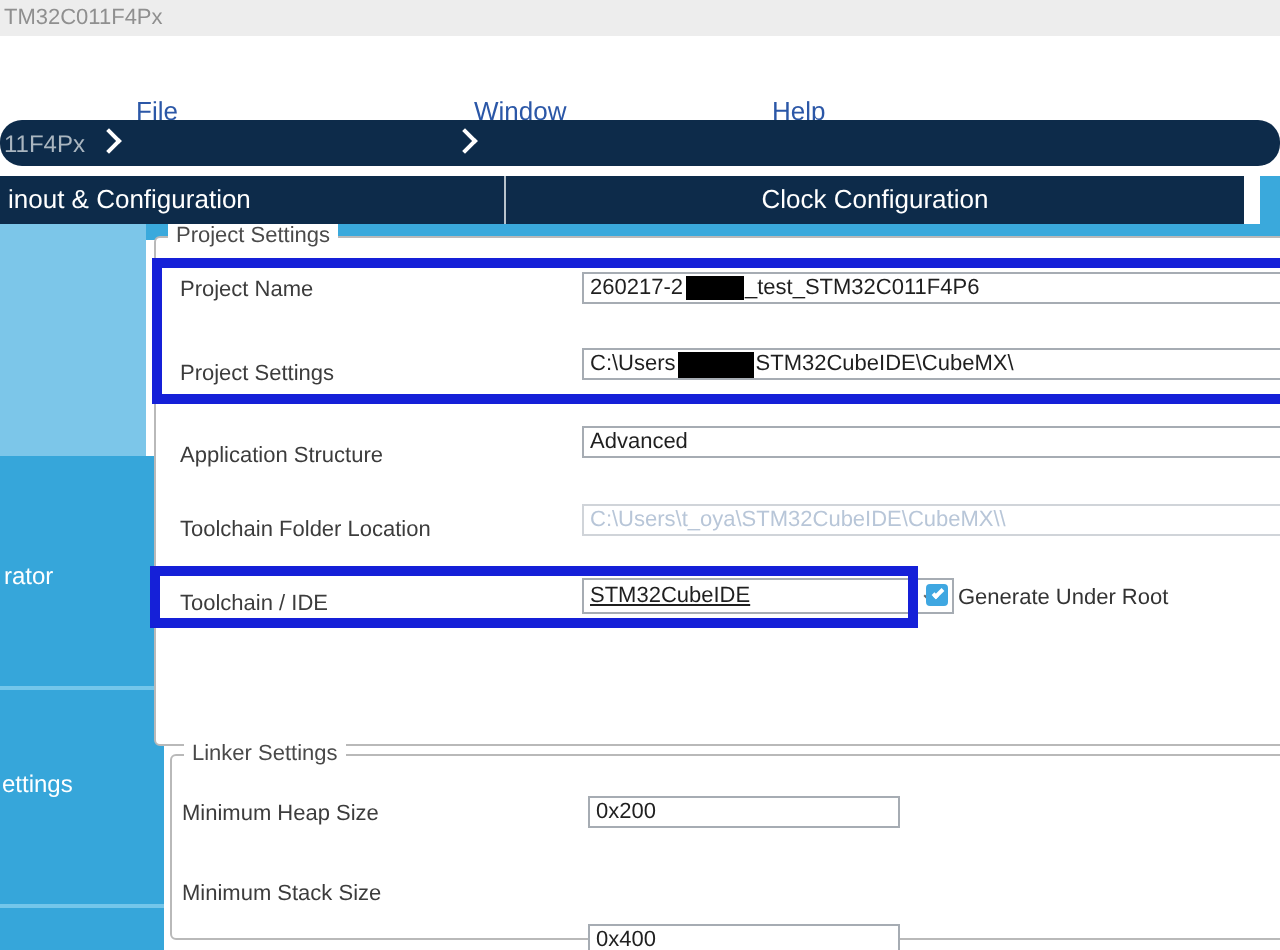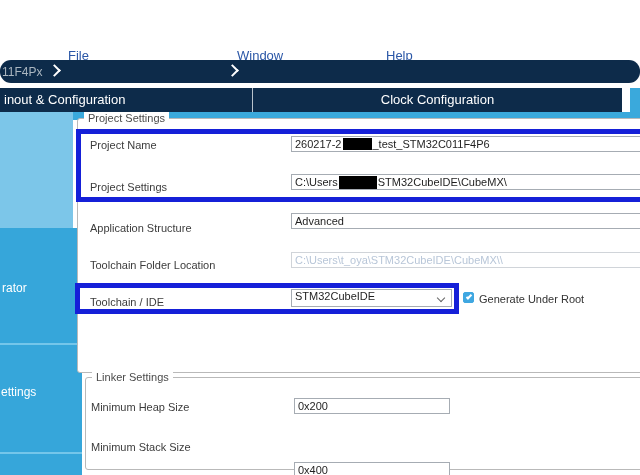--- a/index.html
+++ b/index.html
@@ -63,23 +63,23 @@
     display:flex; align-items:center; padding-left:3px;
     font-size:11px; color:#1f1f1f; white-space:pre; overflow:hidden;
   }
   .textbox-long { left:291px; width:360px; }
   .disabled-box { border-color:#d0d4d9; color:#b8c6d8; }
   .redacted { display:inline-block; background:#000000; }
   .redact-name { width:29px; height:12px; margin:0 1px; }
   .redact-loc  { width:38px; height:13px; margin:0 1px; }
 
   
-  .combo { left:291px; top:289px; width:161px; height:18px; border:1px solid #a6acb3;
-           background:#ffffff; display:flex; align-items:flex-start; padding-left:3px;
-           font-size:11px; color:#1f1f1f; }
+  .combo { left:291px; top:289px; width:186px; height:18px; border:1px solid #a6acb3;
+           background:#ffffff; display:flex; align-items:center; padding-left:3px;
+           font-size:11px; color:#1f1f1f;text-decoration:underline; }
   .combo-chev { position:absolute; right:7px; top:5px; width:6px; height:6px;
                 border-left:1px solid #666; border-bottom:1px solid #666;
                 transform:rotate(-45deg); }
 
   
   .checkbox { left:463px; top:292px; width:11px; height:11px; background:#3fa7e1;
               border:1px solid #3fa7e1; border-radius:2px; }
   .checkmark { position:absolute; left:2px; top:2px; width:6px; height:3px;
                border-left:2px solid #fff; border-bottom:2px solid #fff;
                transform:rotate(-45deg); }
@@ -90,20 +90,23 @@
   .anno1 { left:76px; top:129px; width:575px; height:73px; }
   .anno2 { left:75px; top:283px; width:384px; height:31px; }
 
   .small-box { width:156px; }
 </style>
 </head>
 <body>
 
 <div id="screen">
 
+  <div class="abs topbar">
+    <div class="abs topbar-title">TM32C011F4Px</div>
+  </div>
 
   <div class="abs menubar">
     <span class="abs menu-item" style="left:68px">File</span>
     <span class="abs menu-item" style="left:237px">Window</span>
     <span class="abs menu-item" style="left:386px">Help</span>
   </div>
 
   <div class="abs breadcrumb">
     <span class="abs crumb-dim">11F4Px</span>
     <span class="abs chev chev1"></span>

